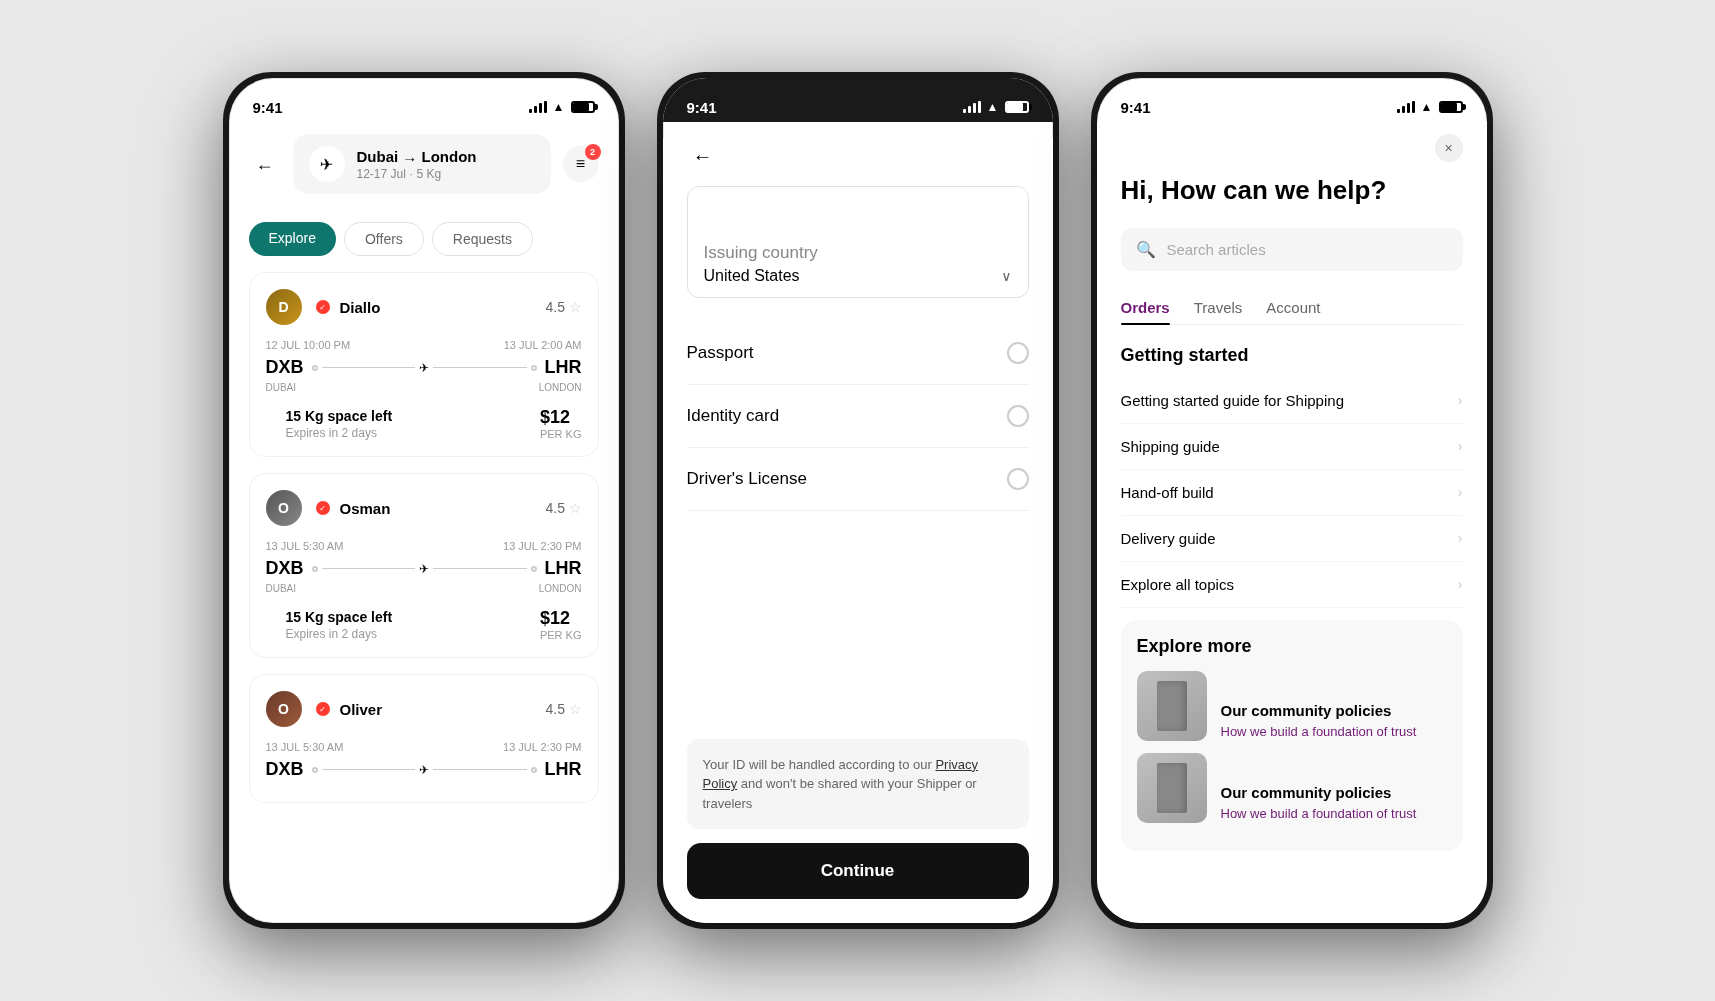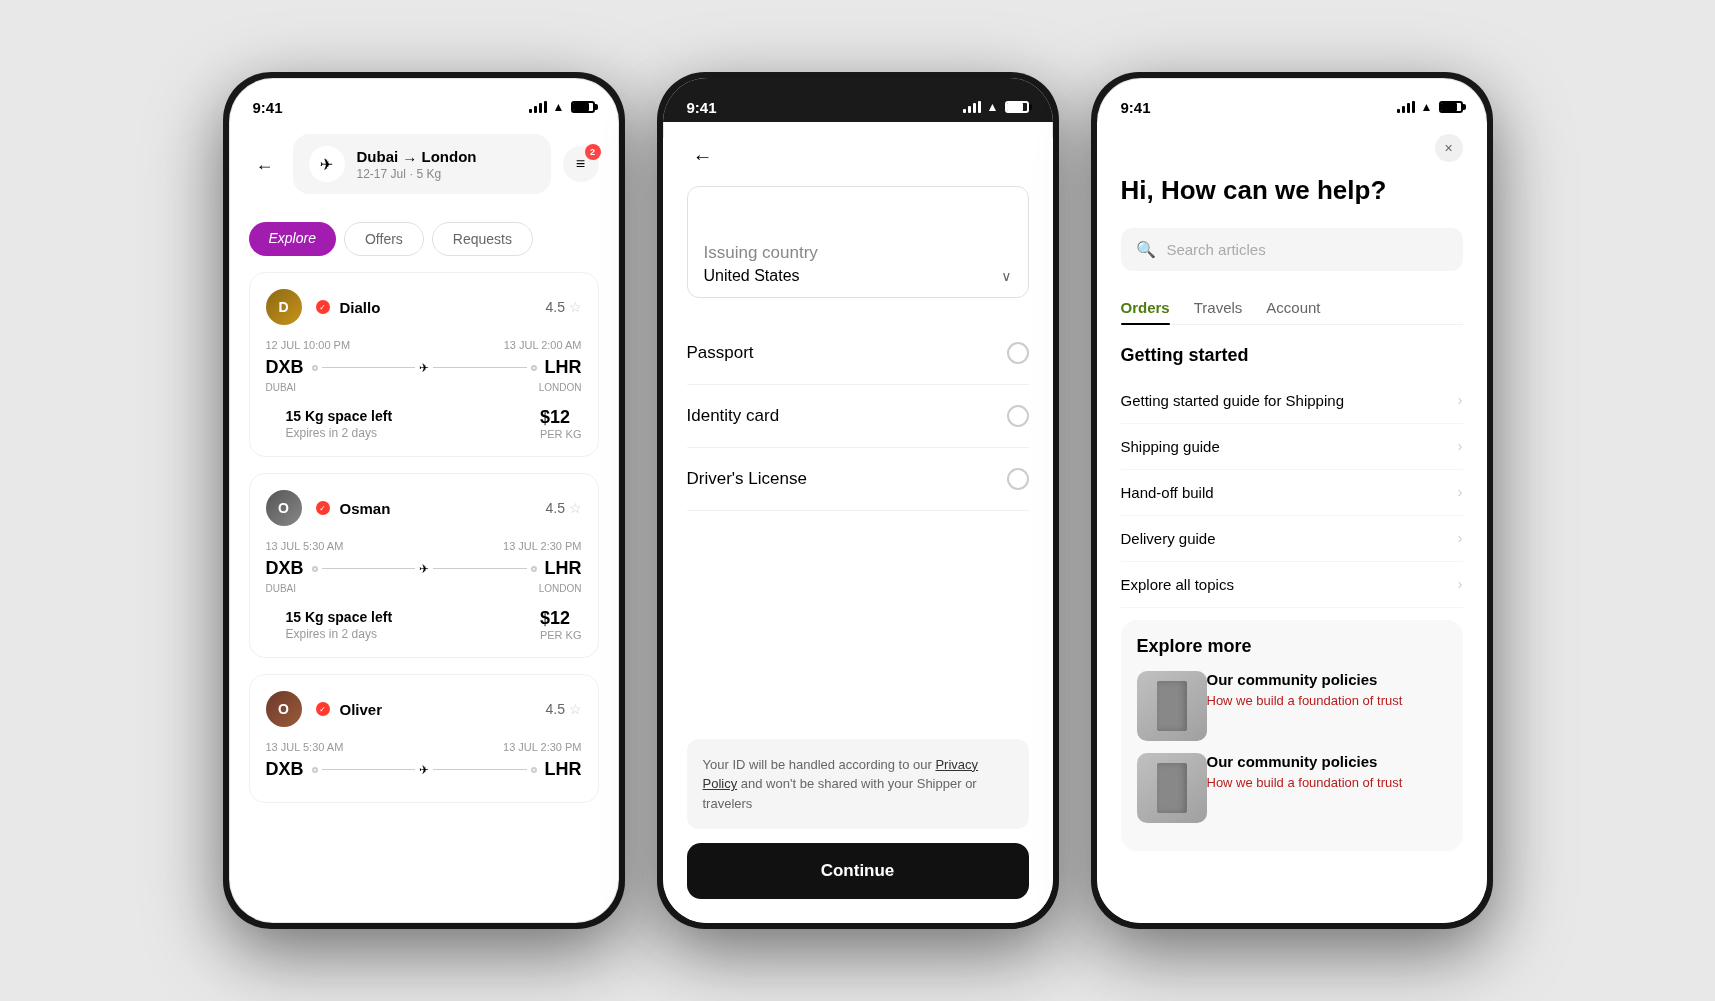--- a/index.html
+++ b/index.html
@@ -213,23 +213,22 @@
 
     .tab-pill {
       padding: 8px 20px;
       border-radius: 20px;
       font-size: 14px;
       font-weight: 500;
       cursor: pointer;
     }
 
     .tab-pill.active {
-      background: #a21caf;
+      background: #0f766e;
       color: #fff;
-      font-style: italic;
     }
 
     .tab-pill.inactive {
       background: transparent;
       color: #666;
       border: 1px solid #e0e0e0;
     }
 
     .traveler-card {
       border: 1px solid #f0f0f0;
@@ -596,21 +595,21 @@
       padding: 8px 0;
       margin-right: 24px;
       font-size: 15px;
       font-weight: 500;
       color: #666;
       cursor: pointer;
       position: relative;
     }
 
     .help-tab.active {
-      color: #4d7c0f;
+      color: #701a75;
       font-weight: 700;
     }
 
     .help-tab.active::after {
       content: '';
       position: absolute;
       bottom: -1px;
       left: 0;
       right: 0;
       height: 2px;
@@ -653,21 +652,22 @@
 
     .explore-more-title {
       font-size: 18px;
       font-weight: 700;
       color: #000;
       margin-bottom: 14px;
     }
 
     .explore-card {
       display: flex;
-      align-items: flex-start;
+      gap: 14px;
+      align-items: flex-end;
       margin-bottom: 12px;
     }
 
     .explore-thumb {
       width: 70px;
       height: 70px;
       border-radius: 10px;
       background: #d0d0d0;
       flex-shrink: 0;
       overflow: hidden;
@@ -698,21 +698,21 @@
 
     .explore-card-title {
       font-size: 15px;
       font-weight: 600;
       color: #000;
       margin-bottom: 4px;
     }
 
     .explore-card-desc {
       font-size: 13px;
-      color: #b91c1c;
+      color: #701a75;
       line-height: 1.4;
     }
   </style>
 </head>
 <body>
 
 <div class="phone-outer">
   <div class="phone phone-1">
 
     <div class="status-bar">

